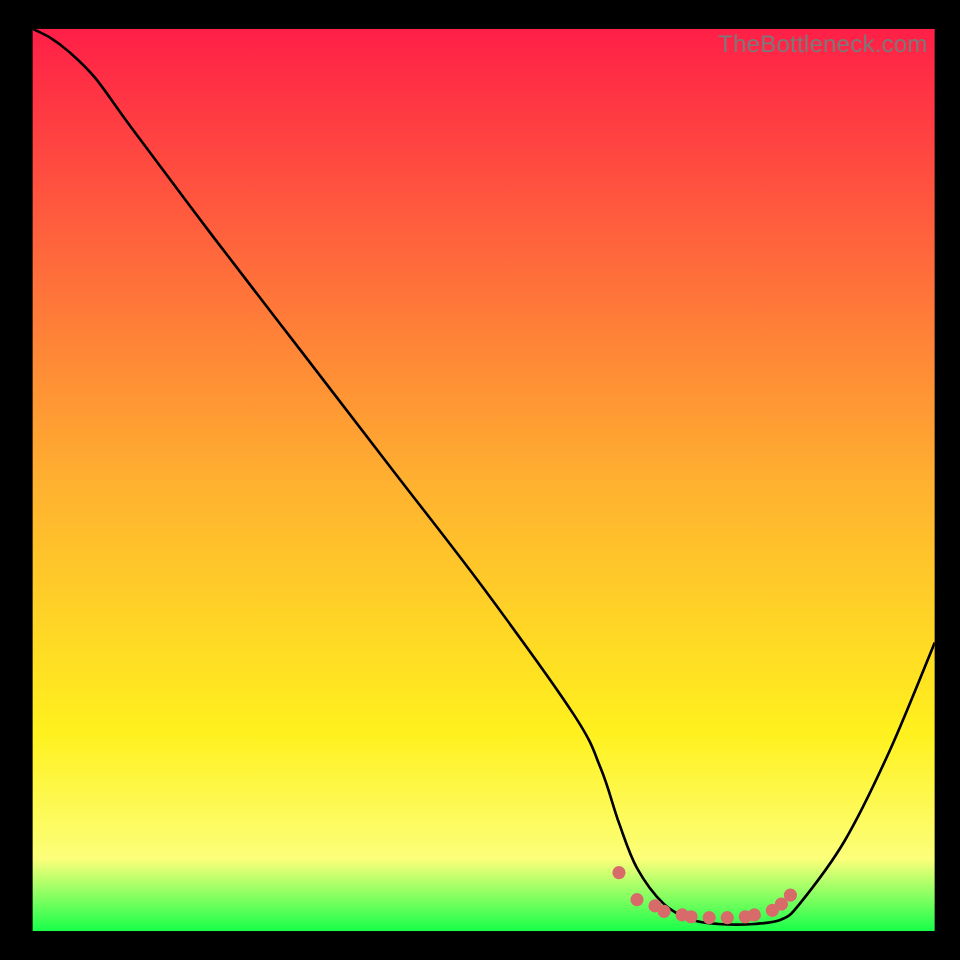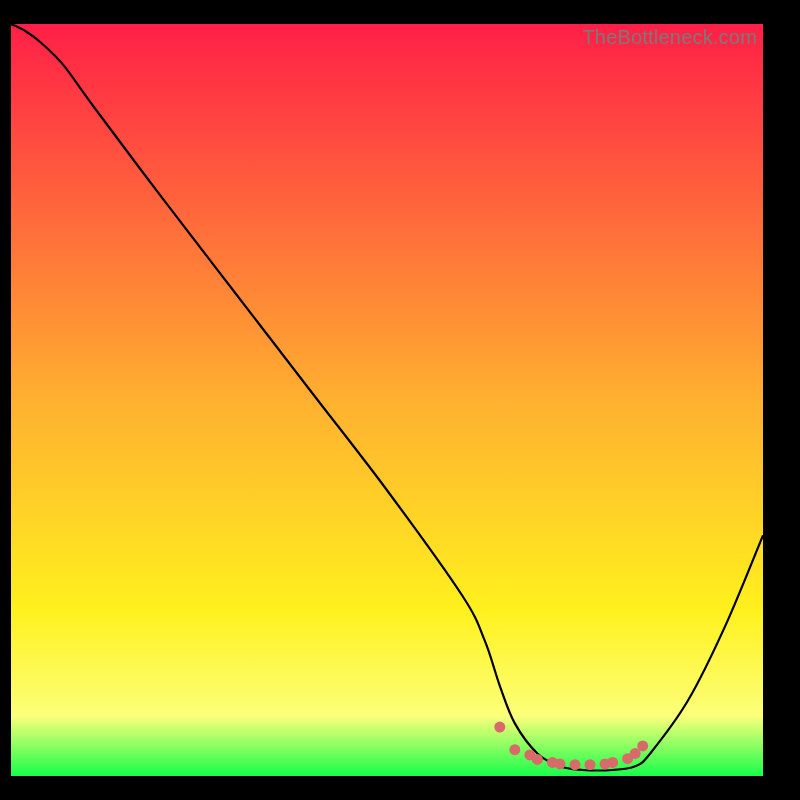--- a/index.html
+++ b/index.html
@@ -1,16 +1,16 @@
 <!DOCTYPE html>
 <html><head>
 <meta charset="utf-8">
 <style>
   html,body{margin:0;padding:0;width:800px;height:800px;background:#000;overflow:hidden;font-family:Arial,Helvetica,sans-serif}
-  .frame{position:absolute;left:11px;top:24px;width:752px;height:752px;background:#000}
+  .frame{position:absolute;left:27px;top:24px;width:752px;height:752px;background:#000}
   .plot{position:absolute;left:0;top:0;width:752px;height:752px}
   .watermark{position:absolute;top:2px;right:6px;color:#7a7a7a;font-size:20px;font-weight:500;letter-spacing:.2px}
 </style>
 </head>
 <body>
 
 <div class="frame">
   <svg class="plot" viewBox="0 0 752 752" preserveAspectRatio="none">
     <defs>
       <linearGradient id="bg" x1="0" y1="0" x2="0" y2="1">

